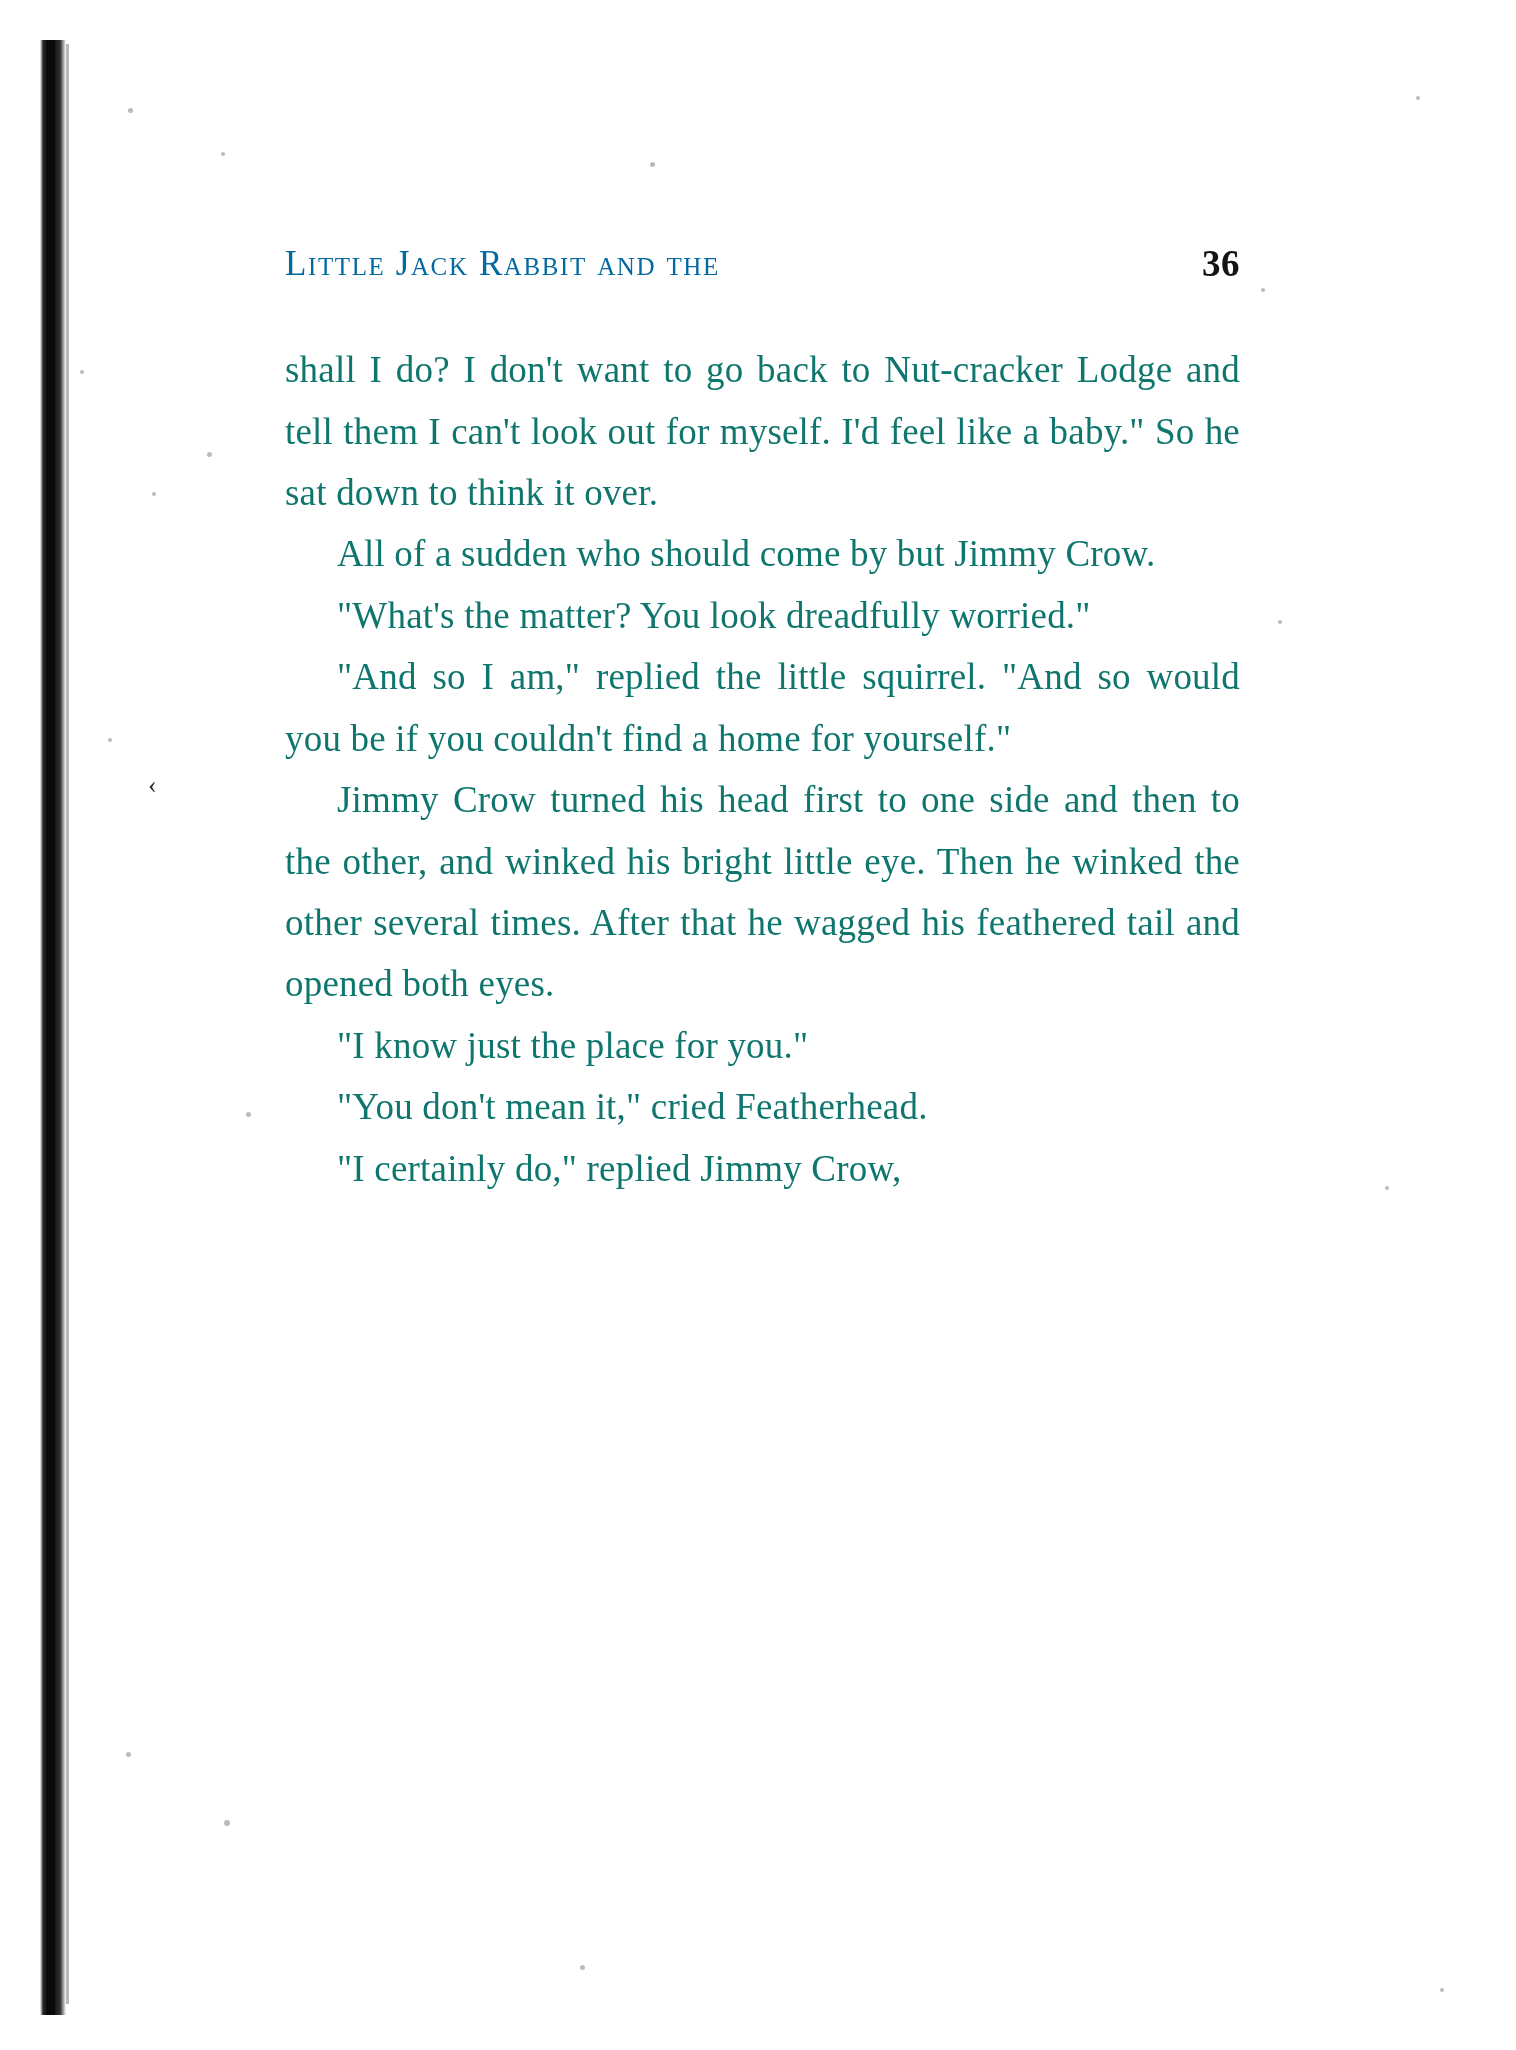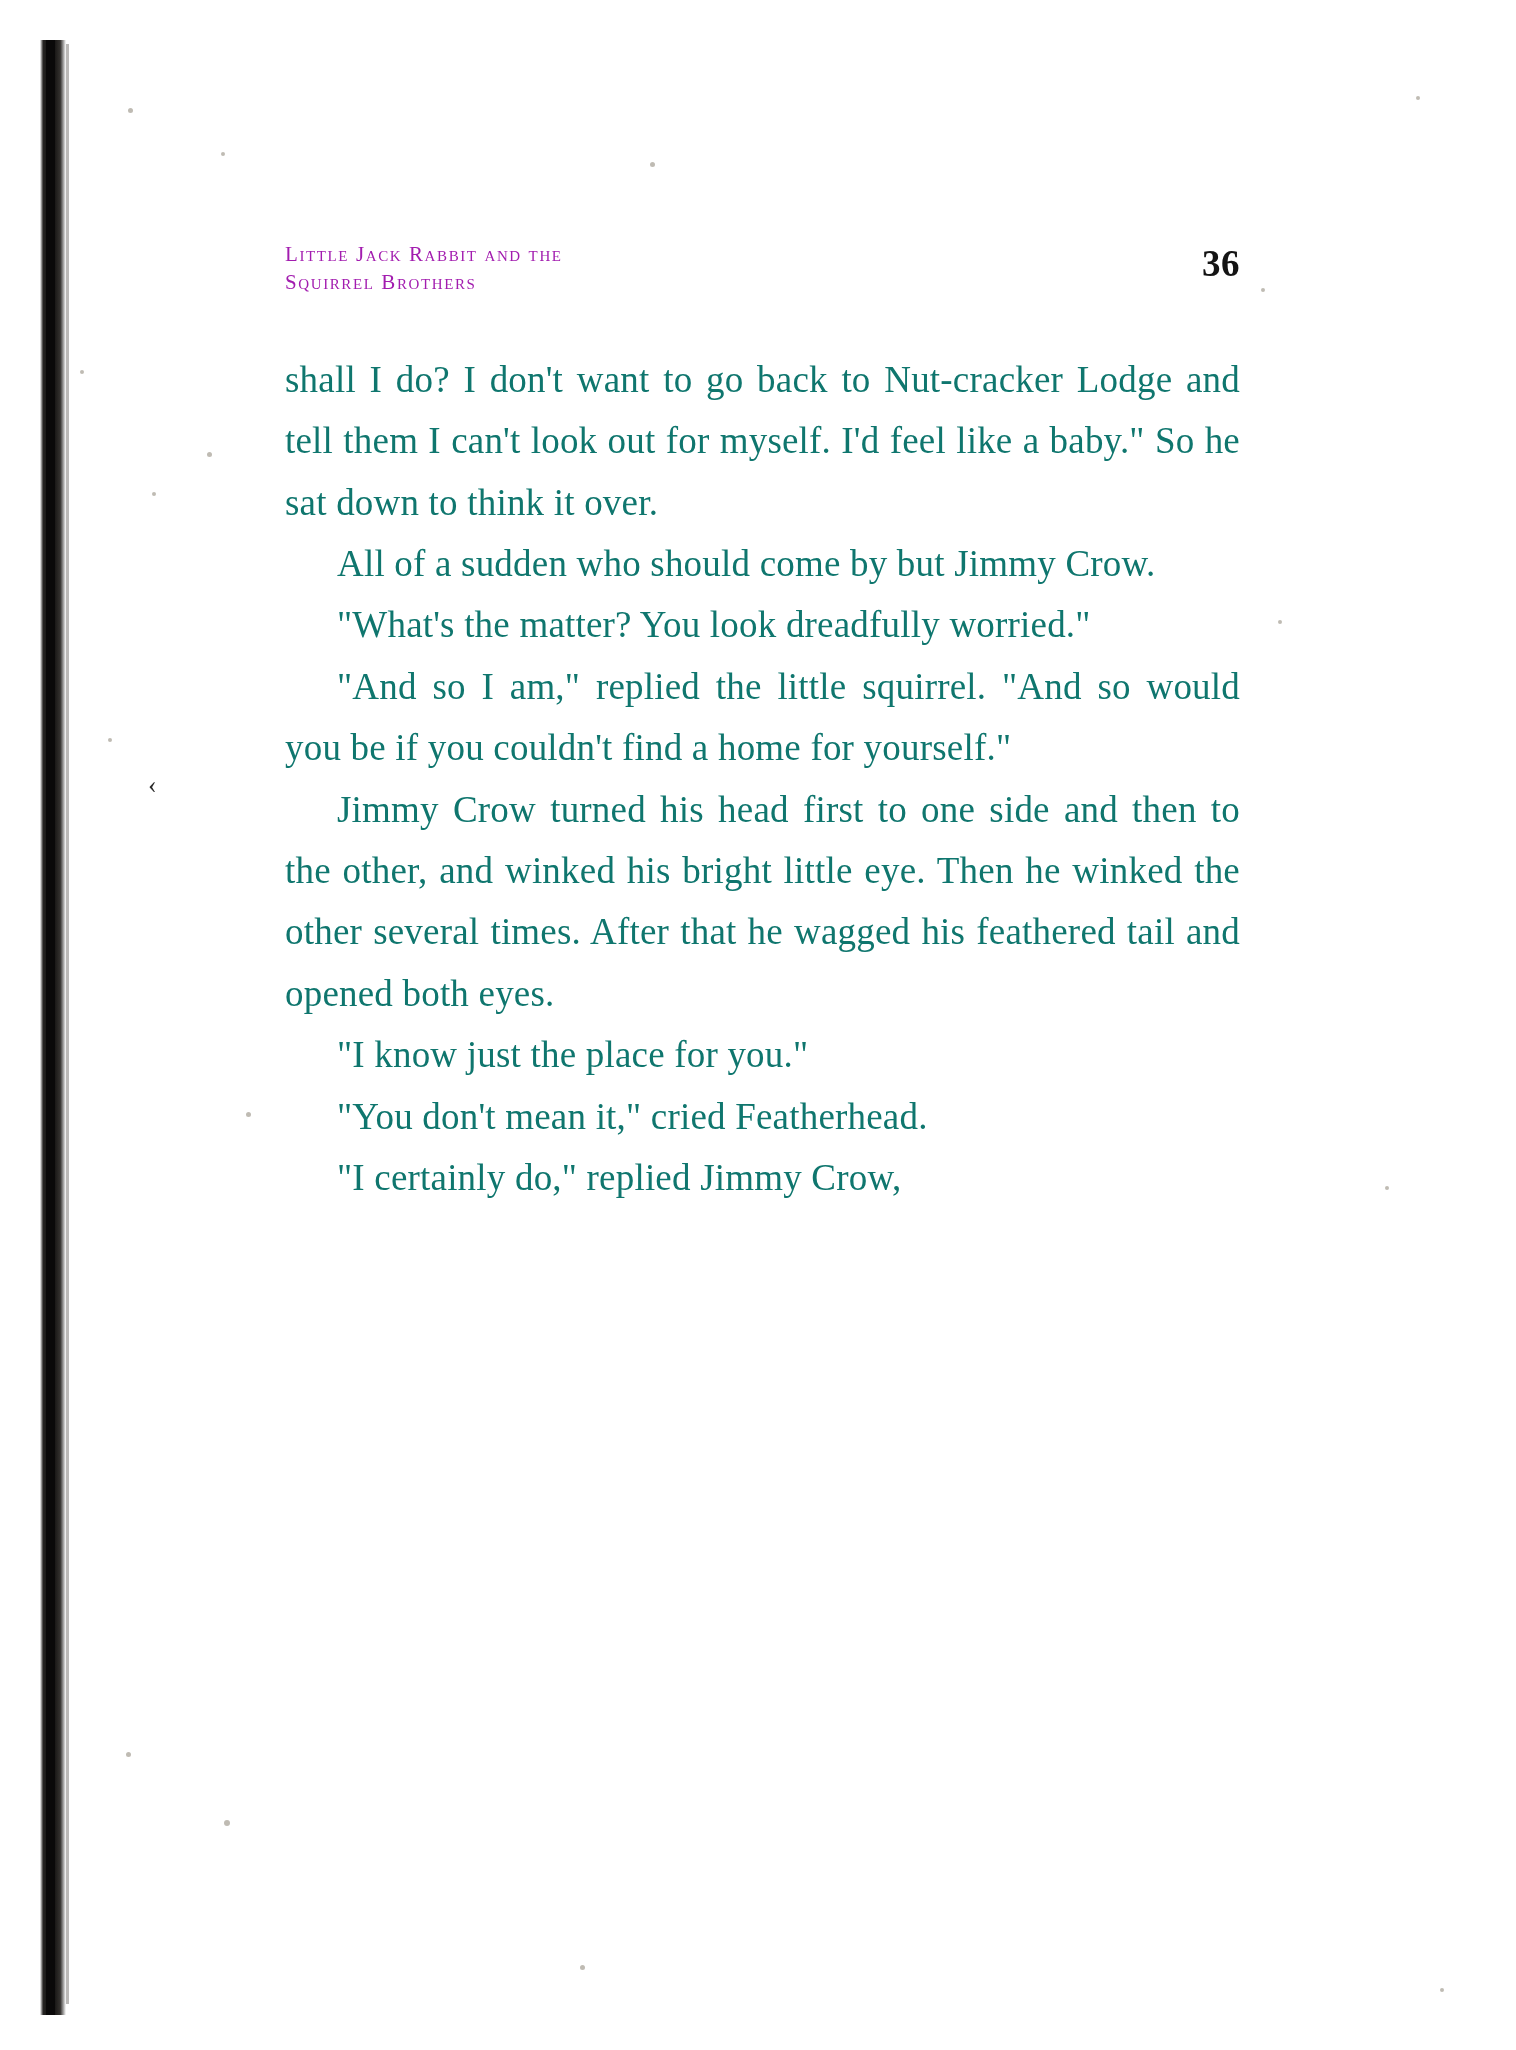--- a/index.html
+++ b/index.html
@@ -68,24 +68,24 @@
 
   .running-head {
     position: relative;
     margin-bottom: 52px;
   }
   .rh-lines {
     width: 760px;
   }
   .rh-line {
     font-variant: small-caps;
-    font-size: 21px;
+    font-size: 35px;
     letter-spacing: 1.6px;
     line-height: 1.35;
-    color: #a21caf;
+    color: #0369a1;
     white-space: nowrap;
   }
   .page-number {
     position: absolute;
     right: 0;
     top: 2px;
     font-size: 37px;
     font-weight: bold;
     letter-spacing: 0.5px;
     color: #141414;
@@ -138,21 +138,20 @@
 <span class="speck" style="left:580px;top:1965px;width:5px;height:5px;"></span>
 <span class="speck" style="left:1440px;top:1988px;width:4px;height:4px;"></span>
 
 <div class="margin-mark">‹</div>
 
 <div class="page">
 
   <div class="running-head">
     <div class="rh-lines">
       <div class="rh-line">Little Jack Rabbit and the</div>
-      <div class="rh-line">Squirrel Brothers</div>
     </div>
     <div class="page-number">36</div>
   </div>
 
   <div class="body-text">
     <p>shall I do?  I don't want to go back to Nut-cracker Lodge and tell them I can't look out for myself.  I'd feel like a baby."  So he sat down to think it over.</p>
     <p class="indent">All of a sudden who should come by but Jimmy Crow.</p>
     <p class="indent">"What's the matter?  You look dreadfully worried."</p>
     <p class="indent">"And so I am," replied the little squirrel. "And so would you be if you couldn't find a home for yourself."</p>
     <p class="indent">Jimmy Crow turned his head first to one side and then to the other, and winked his bright little eye.  Then he winked the other several times.  After that he wagged his feathered tail and opened both eyes.</p>

